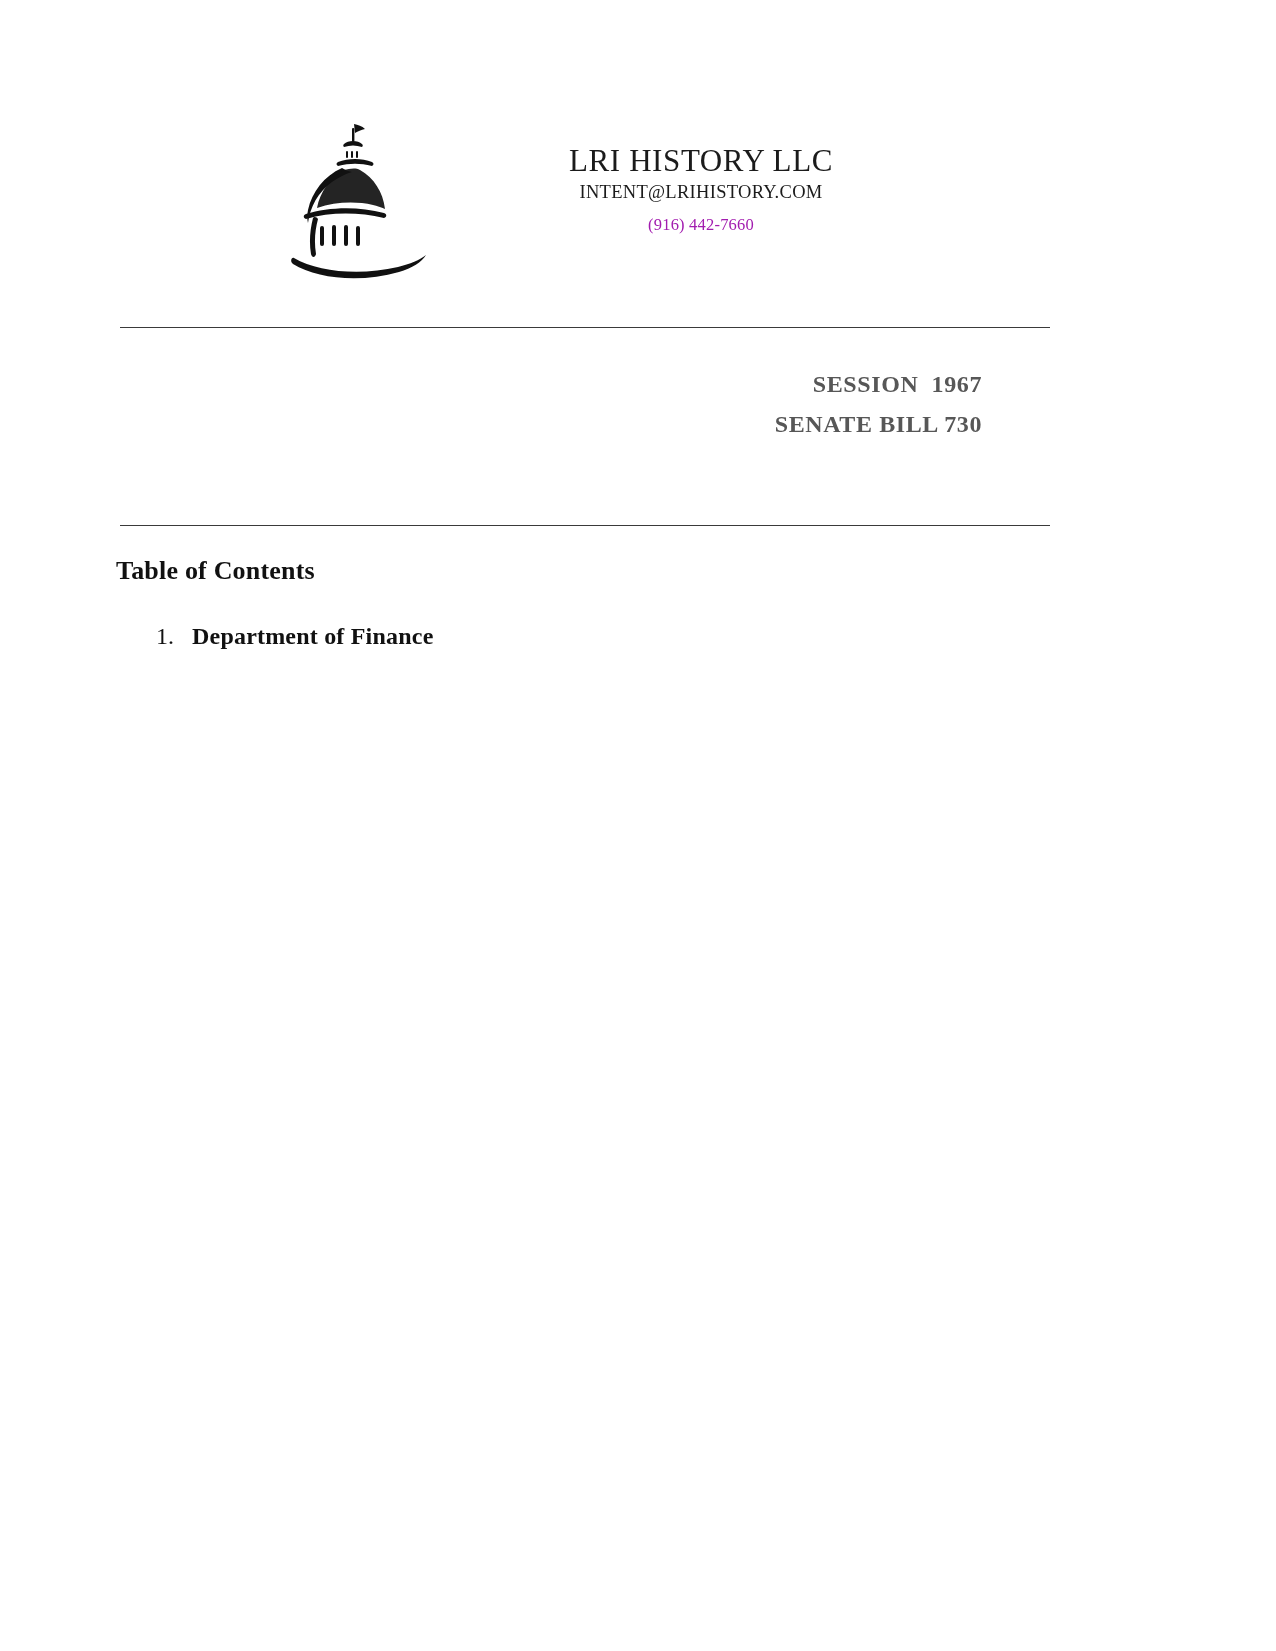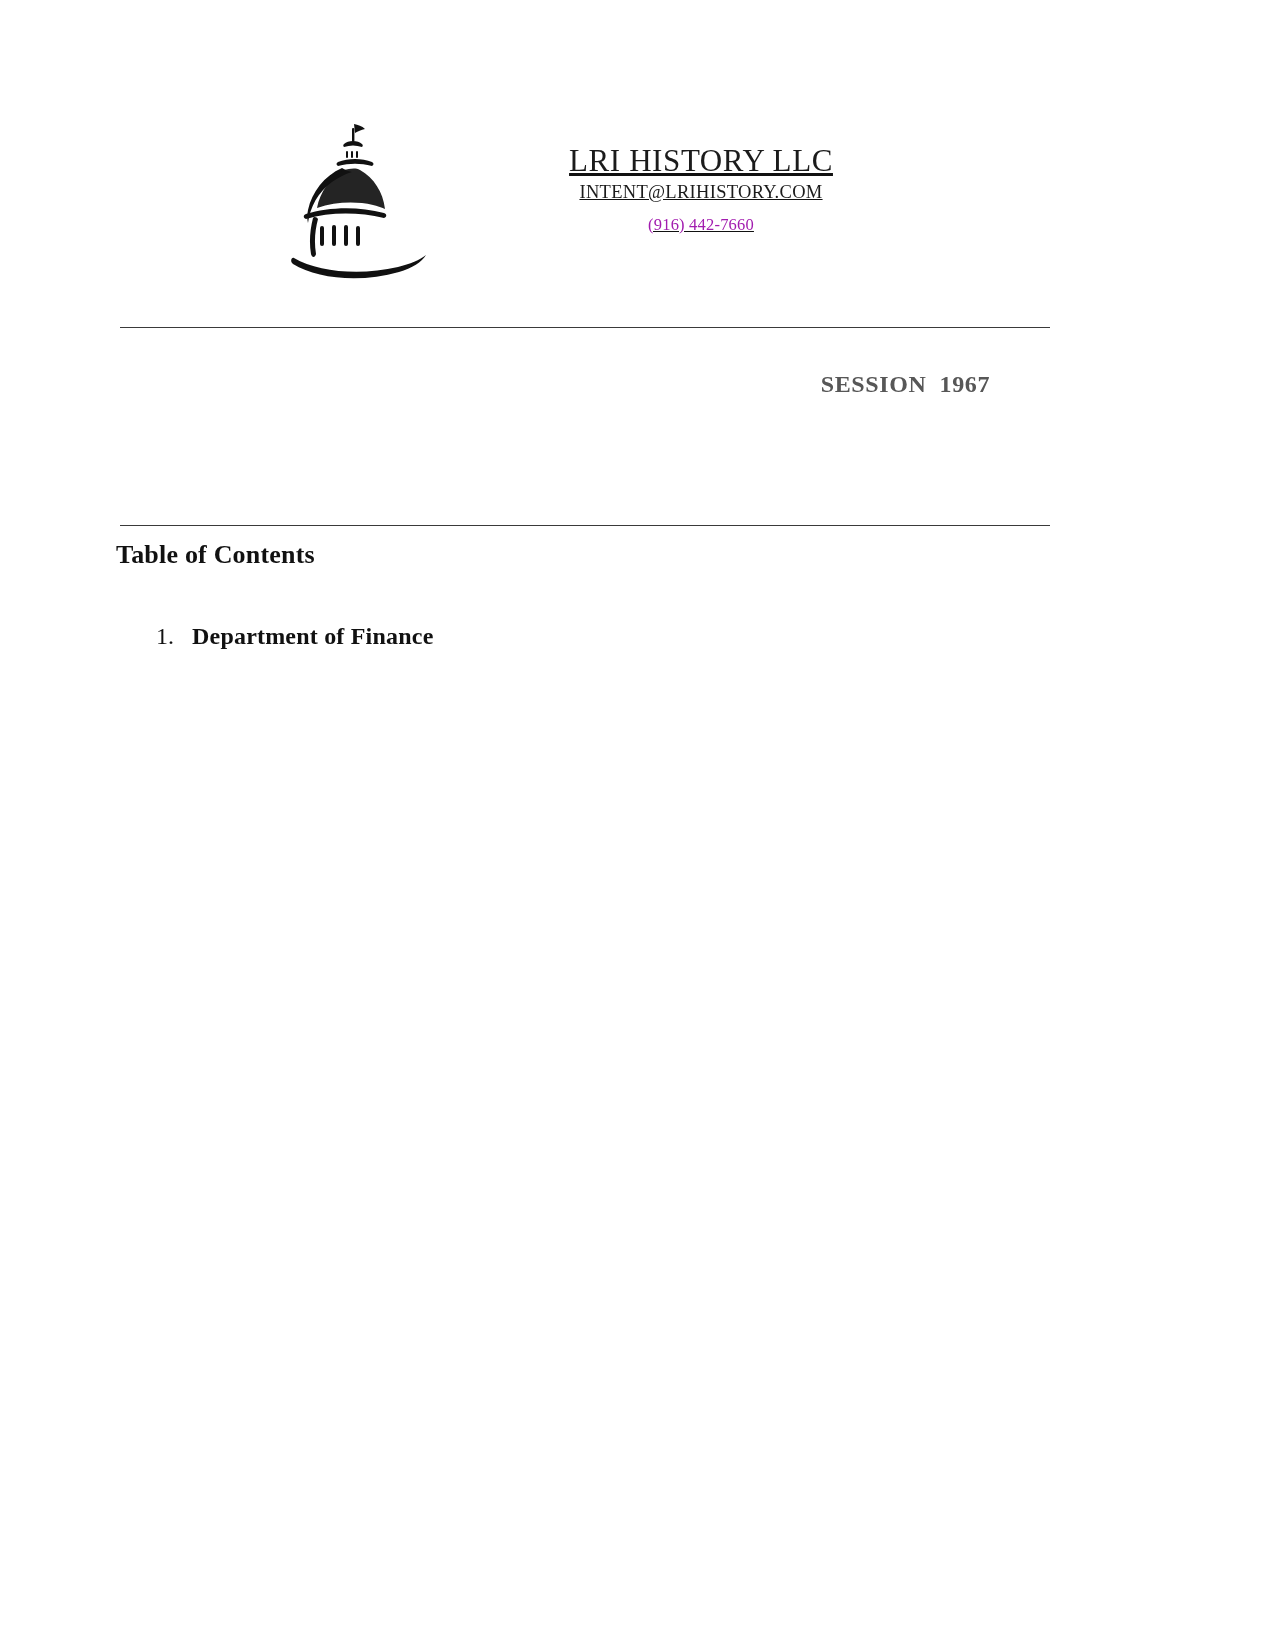--- a/index.html
+++ b/index.html
@@ -24,21 +24,20 @@
 
   
   .letterhead {
     position: absolute;
     left: 0;
     right: 0;
     top: 118px;
     display: flex;
     justify-content: center;
     align-items: flex-start;
-    text-decoration: underline;
   }
   .letterhead-inner {
     display: flex;
     align-items: flex-start;
     gap: 56px;
     transform: translateX(-40px);
   }
   .logo {
     width: 150px;
     height: 170px;
@@ -84,39 +83,39 @@
     width: 930px;
     height: 0;
     border-top: 1px solid #3a3a3a;
   }
   .hr-top { top: 327px; }
   .hr-bottom { top: 525px; }
 
   
   .bill-block {
     position: absolute;
-    left: 116px;
+    left: 108px;
     width: 874px;
     top: 364px;
     text-align: right;
     color: #575757;
     font-weight: bold;
   }
   .bill-line {
     font-size: 24px;
     letter-spacing: 0.6px;
     line-height: 40px;
     white-space: pre;
   }
 
   
   .toc-title {
     position: absolute;
     left: 116px;
-    top: 540px;
+    top: 556px;
     font-size: 26px;
     font-weight: bold;
     color: #111;
     letter-spacing: 0.2px;
   }
   .toc-list {
     position: absolute;
     left: 116px;
     top: 618px;
     width: 800px;
@@ -190,20 +189,21 @@
         <div class="lh-phone">(916) 442-7660</div>
       </div>
 
     </div>
   </div>
 
   <div class="hr hr-top"></div>
 
   <div class="bill-block">
     <div class="bill-line">SESSION  1967</div>
+    <div class="bill-line">SENATE BILL 730</div>
   </div>
 
   <div class="hr hr-bottom"></div>
 
   <div class="toc-title">Table of Contents</div>
 
   <ul class="toc-list">
     <li class="toc-item">
       <span class="toc-num">1.</span>
       <span class="toc-label">Department of Finance</span>

